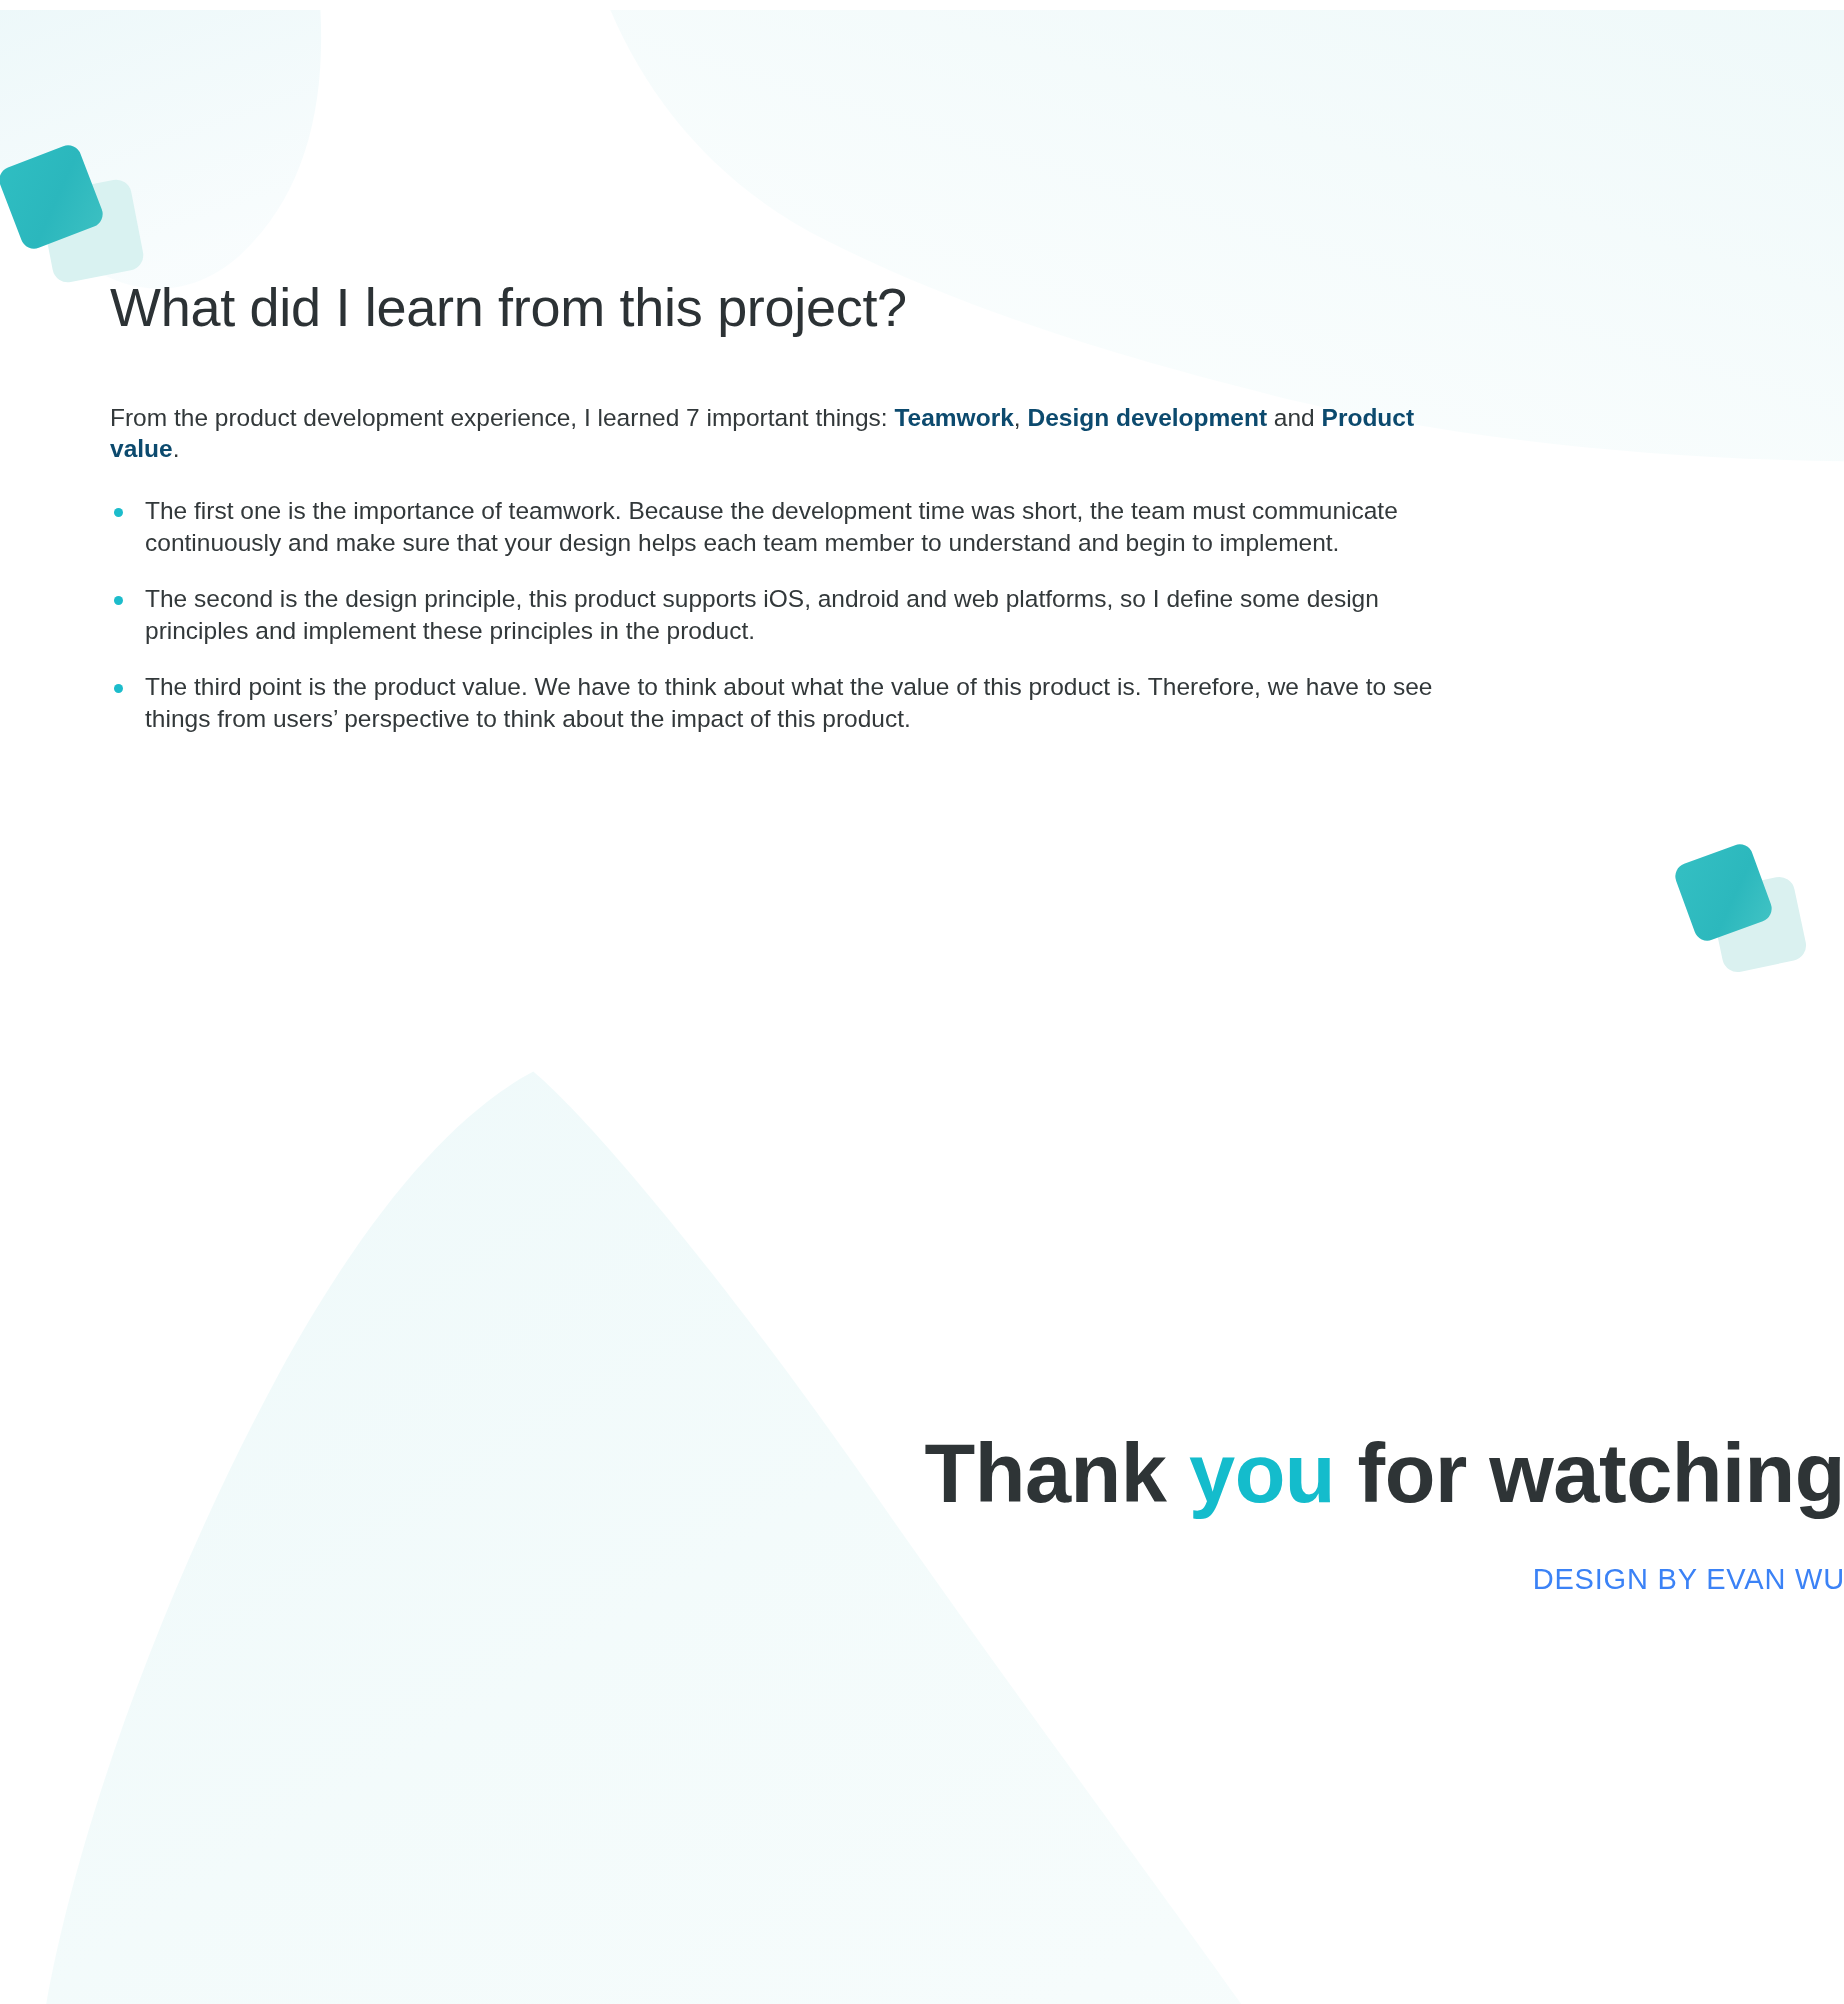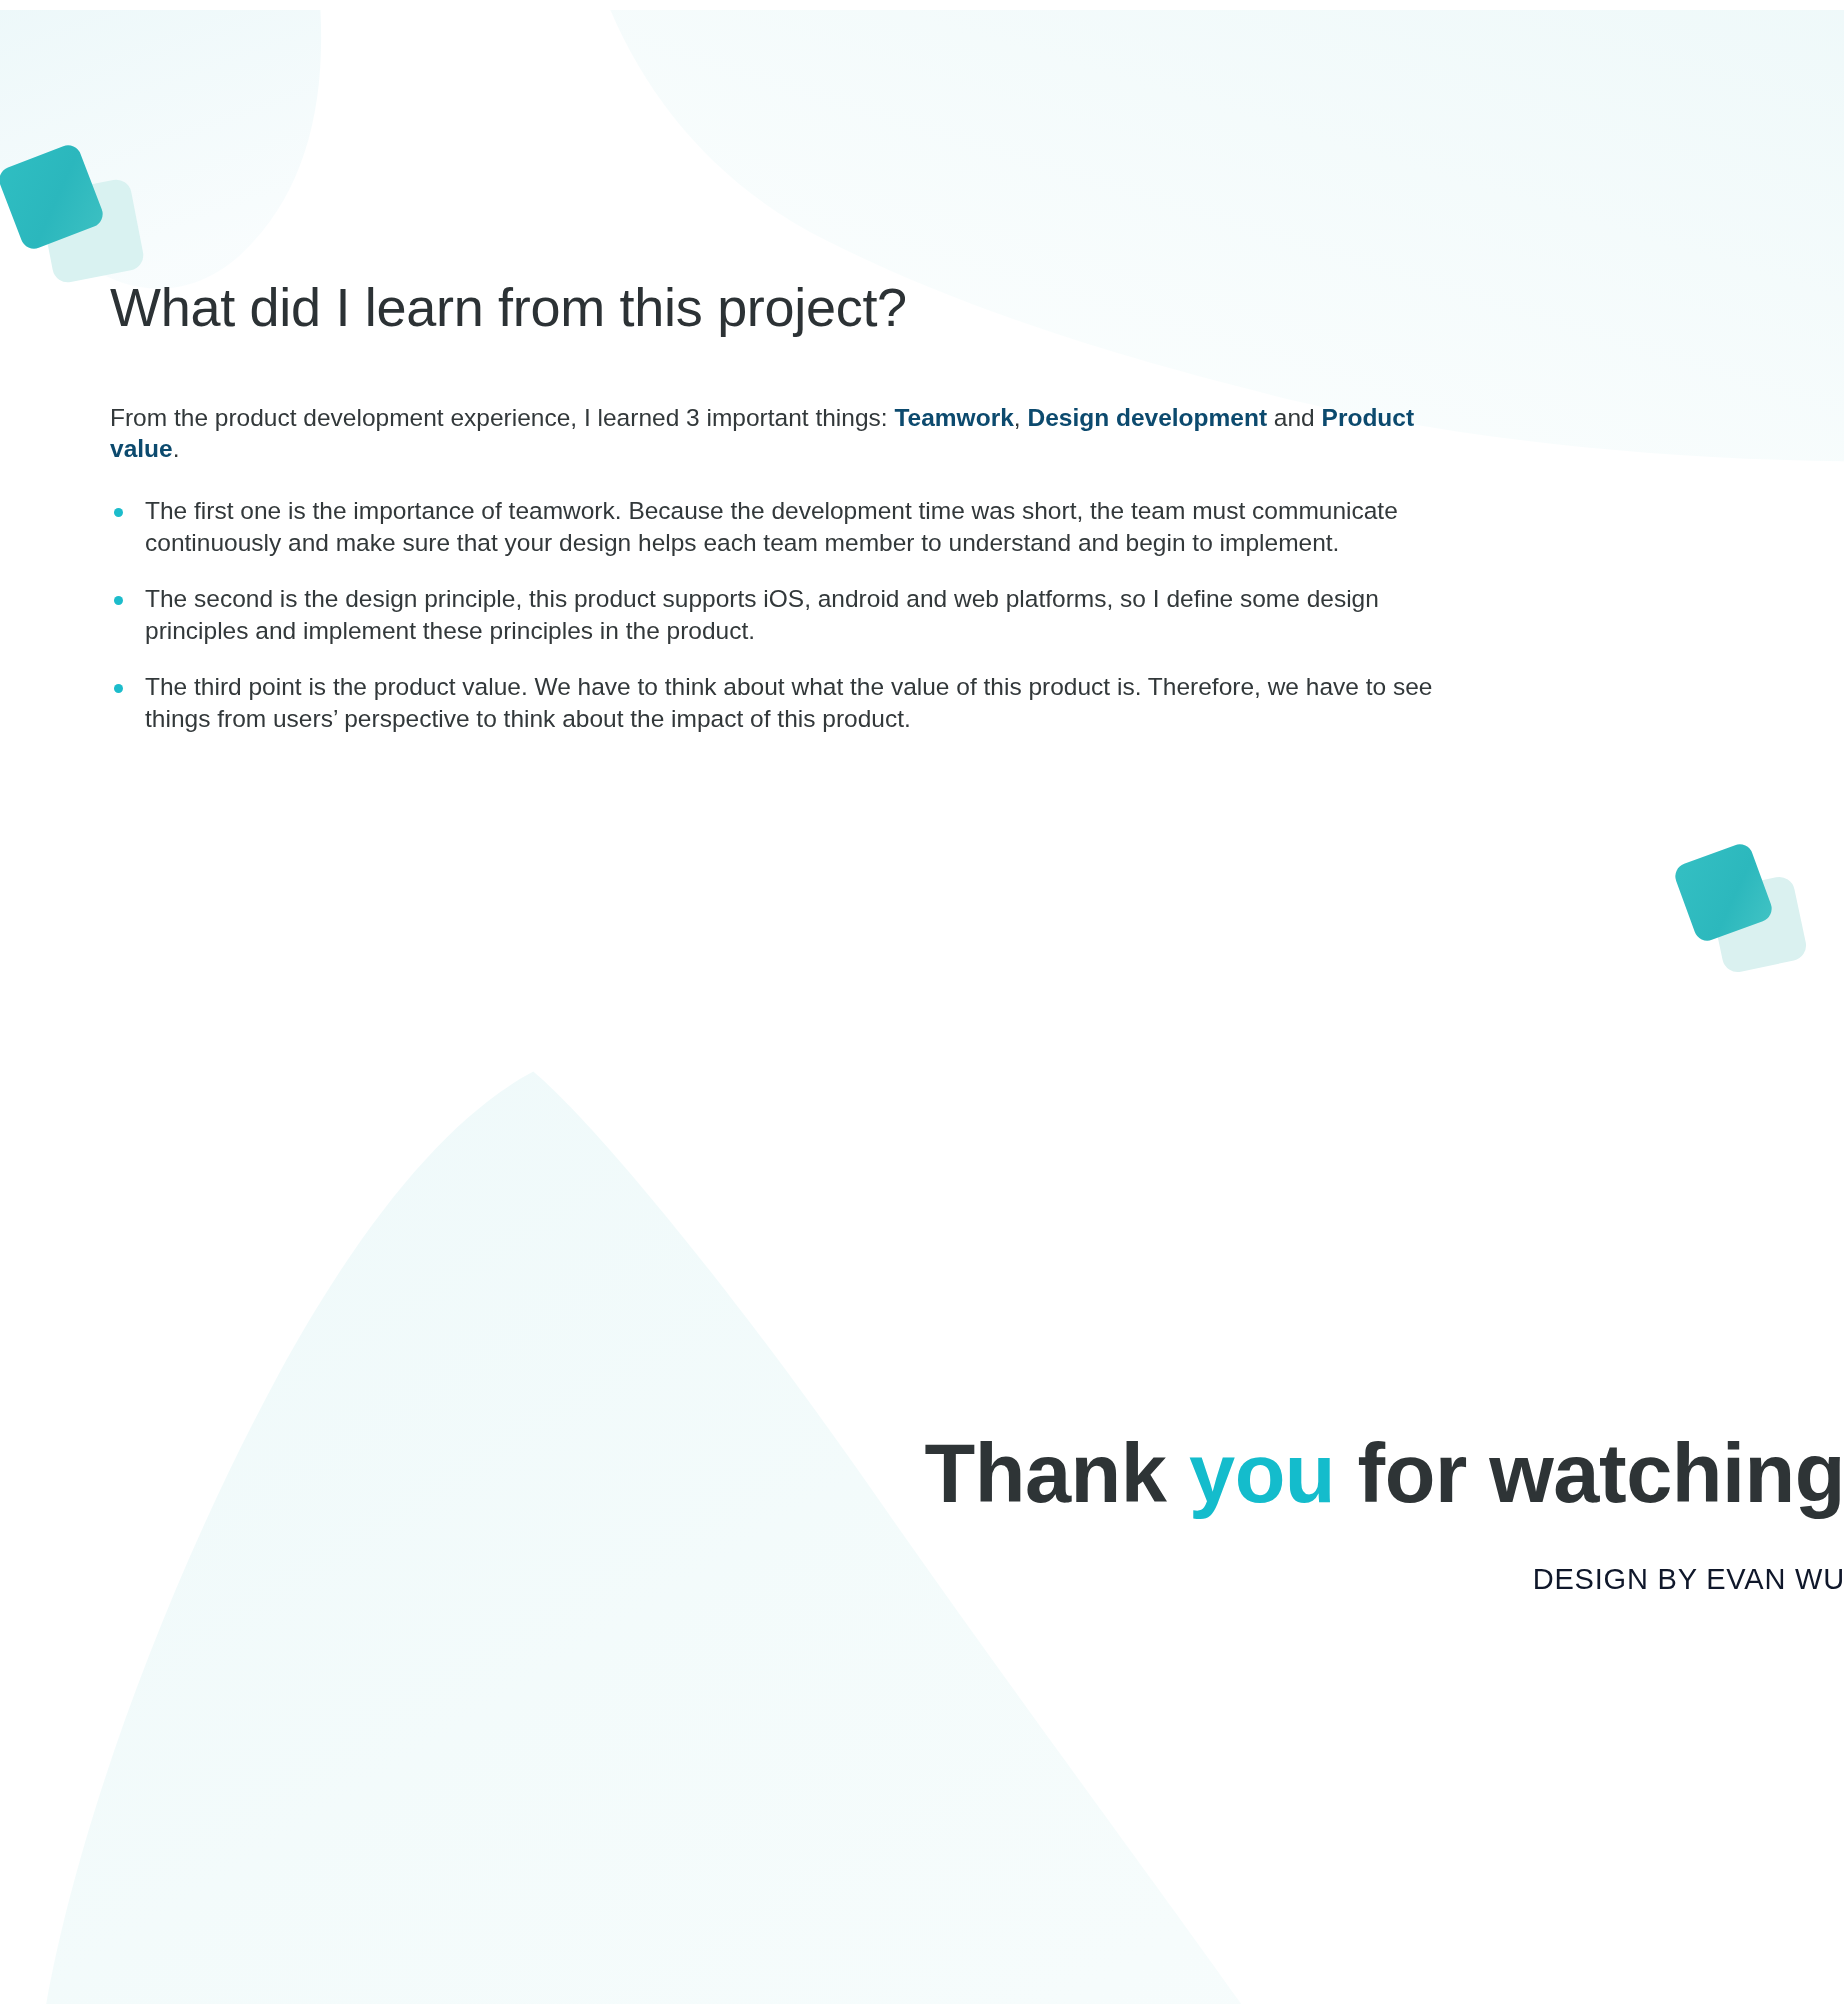--- a/index.html
+++ b/index.html
@@ -159,21 +159,21 @@
     line-height: 1.0;
     white-space: nowrap;
   }
   #thanks-title .accent {
     color: #14bccc;
   }
   #credit-line {
     margin-top: 48px;
     font-size: 29px;
     font-weight: 400;
-    color: #0f172a;
+    color: #3b82f6;
     letter-spacing: 0.8px;
   }
 </style>
 </head>
 <body>
 
 <div id="slide">
 
   <svg class="bg-layer" viewBox="0 0 1920 2086" preserveAspectRatio="none" xmlns="http://www.w3.org/2000/svg">
     <defs>
@@ -202,21 +202,21 @@
   <div id="deco-tl-light" class="deco-square light"></div>
   <div id="deco-tl-teal" class="deco-square"></div>
 
   <div id="deco-r-light" class="deco-square light"></div>
   <div id="deco-r-teal" class="deco-square"></div>
 
   <div id="content">
 
     <h1 id="page-title">What did I learn from this project?</h1>
 
-    <p id="intro-paragraph"><span>From the product development experience, I learned 3 important things: </span><b>Teamwork</b><span>, </span><b>Design development</b><span> and </span><b>Product value</b><span>.</span></p>
+    <p id="intro-paragraph"><span>From the product development experience, I learned 7 important things: </span><b>Teamwork</b><span>, </span><b>Design development</b><span> and </span><b>Product value</b><span>.</span></p>
 
     <ul id="bullet-list">
       <li class="bullet-item">
         <span class="bullet-dot"></span>
         <span>The first one is the importance of teamwork. Because the development time was short, the team must communicate continuously and make sure that your design helps each team member to understand and begin to implement.</span>
       </li>
       <li class="bullet-item">
         <span class="bullet-dot"></span>
         <span>The second is the design principle, this product supports iOS, android and web platforms, so I define some design principles and implement  these principles in the product.</span>
       </li>

